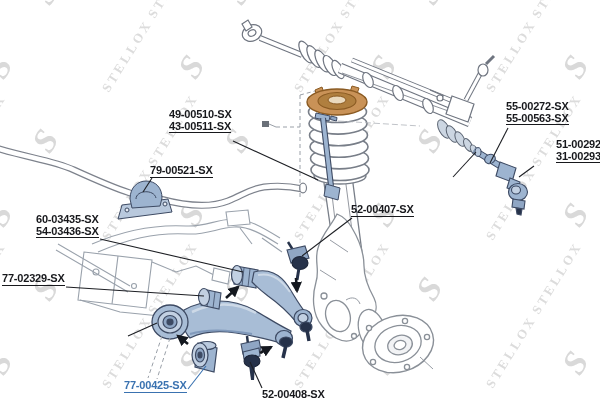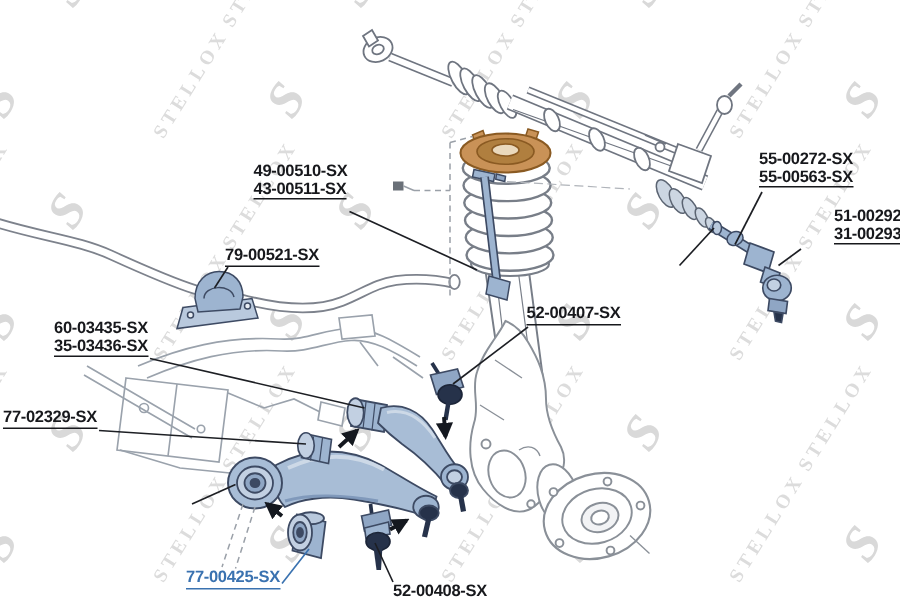--- a/index.html
+++ b/index.html
@@ -293,21 +293,21 @@
 
   <div class="plabel" style="left:169px;top:109px">
     <div>49-00510-SX</div>
     <div class="ul">43-00511-SX</div>
   </div>
   <div class="plabel" style="left:150px;top:165px">
     <div class="ul">79-00521-SX</div>
   </div>
   <div class="plabel" style="left:36px;top:214px">
     <div>60-03435-SX</div>
-    <div class="ul">35-03436-SX</div>
+    <div class="ul">54-03436-SX</div>
   </div>
   <div class="plabel" style="left:2px;top:273px">
     <div class="ul">77-02329-SX</div>
   </div>
   <div class="plabel link" style="left:124px;top:380px">
     <div class="ul">77-00425-SX</div>
   </div>
   <div class="plabel" style="left:262px;top:389px">
     <div class="ul">52-00408-SX</div>
   </div>

